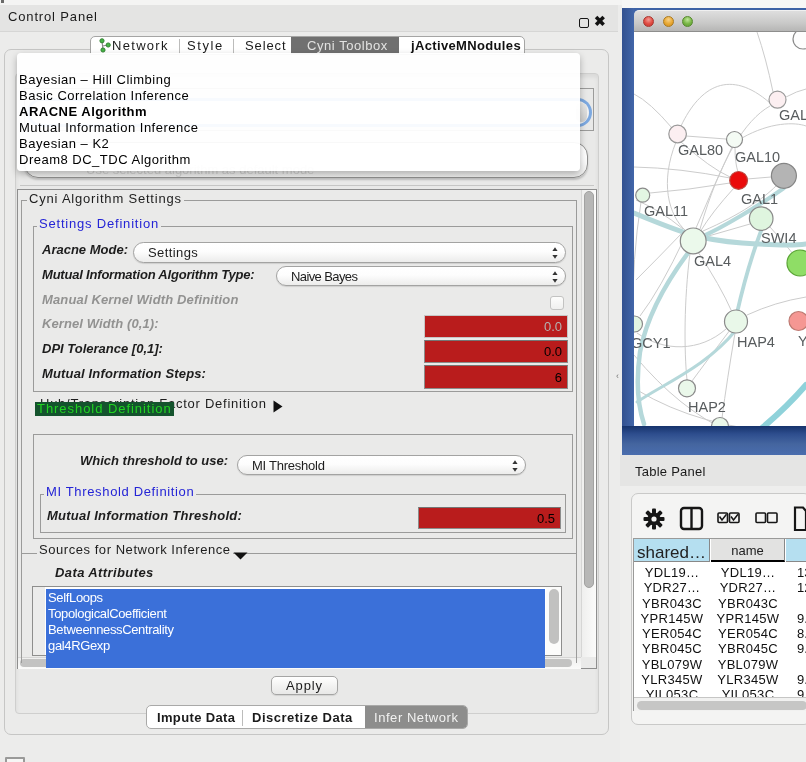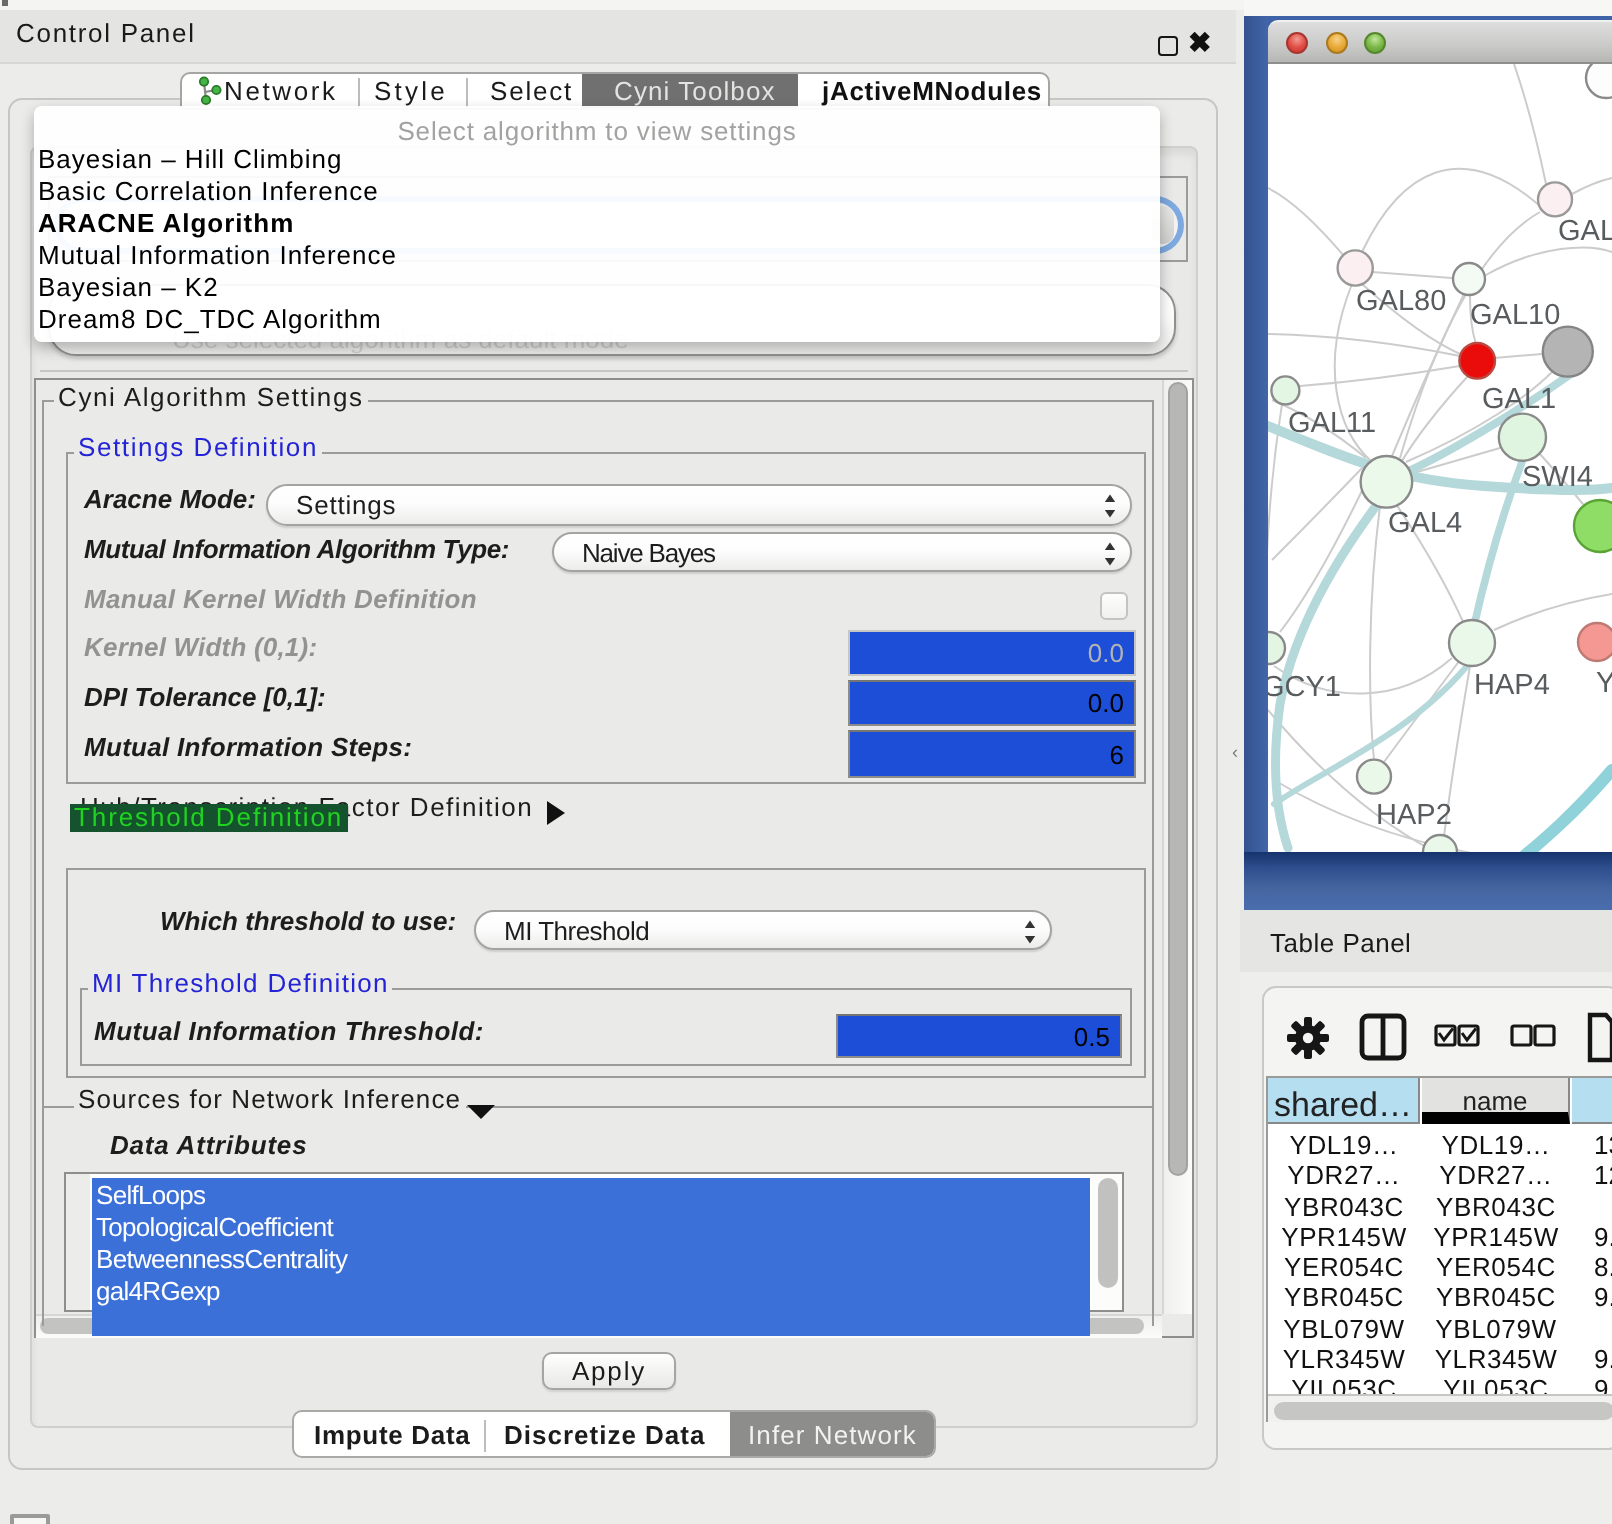--- a/index.html
+++ b/index.html
@@ -7,21 +7,21 @@
 body { font-family:"Liberation Sans", sans-serif; background:#ececeb; position:relative; }
 .abs { position:absolute; }
 .b13 { font-size:13px; font-weight:bold; color:#1d1d1d;font-style:italic; }
 .n13 { font-size:13px; color:#1d1d1d; }
 .combo {
   position:absolute; border:1px solid #a3a3a2; border-radius:11px;
   background:linear-gradient(#ffffff 0%, #fdfdfd 45%, #ececeb 100%);
   box-shadow:0 1px 1px rgba(0,0,0,0.12);
 }
 .combo .ct { position:absolute; left:14px; top:2px; font-size:13px; color:#1d1d1d; }
-.field { position:absolute; background:#1d4ed8;text-align:right; }
+.field { position:absolute; background:#b91c1c;text-align:right; }
 .fieldtext { position:absolute; right:5px; font-size:13px; color:#000; top:3px; }
 .grp { position:absolute; border:1px solid #9b9b9a; }
 .grptitle { position:absolute; top:-7px; font-size:13px; background:#e9e9e8; padding:0 2px; line-height:14px; }
 </style>
 </head>
 <body>
 
 <div class="abs" style="left:0;top:0;width:622px;height:5px;background:#f4f4f3;"></div>
 <div class="abs" style="left:1px;top:0;width:3px;height:3px;background:#6a6a69;"></div>
 <div class="abs" style="left:0;top:5px;width:618px;height:27px;background:#e4e4e3;border-bottom:1px solid #d6d6d5;">
@@ -163,21 +163,20 @@
   <div class="abs" style="left:10px;top:4px;font-size:13px;letter-spacing:0.35px;font-weight:bold;color:#1b1b1b;">Impute Data</div>
   <div class="abs" style="left:105px;top:4px;font-size:13px;letter-spacing:0.5px;font-weight:bold;color:#1b1b1b;">Discretize Data</div>
   <div class="abs" style="left:227px;top:4px;font-size:13px;letter-spacing:0.55px;color:#f2f2f1;">Infer Network</div>
 </div>
 
 <div class="abs" style="left:5px;top:757px;width:20px;height:16px;border:2px solid #9a9a99;background:#f6f6f5;border-radius:1px;"></div>
 
 <div class="abs" style="left:616px;top:371px;font-size:9px;color:#777;">‹</div>
 
 <div class="abs" style="left:17px;top:53px;width:563px;height:118px;background:rgba(255,255,255,0.94);border-radius:4px;box-shadow:0 3px 7px rgba(0,0,0,0.28);">
-  <div style="text-align:center;font-size:13px;letter-spacing:0.42px;color:#a2a2a1;margin-top:5px;">Select algorithm to view settings</div>
   <div style="position:absolute;left:2px;top:19px;font-size:13px;letter-spacing:0.5px;color:#000;line-height:16px;">Bayesian – Hill Climbing<br>Basic Correlation Inference<br><b>ARACNE Algorithm</b><br>Mutual Information Inference<br>Bayesian – K2<br>Dream8 DC_TDC Algorithm</div>
 </div>
 
 <div class="abs" style="left:622px;top:0;width:184px;height:8px;background:#f7f7f6;"></div>
 <div class="abs" style="left:622px;top:8px;width:184px;height:447px;background:#3e63a6;"></div>
 <div class="abs" style="left:622px;top:8px;width:12px;height:447px;background:linear-gradient(90deg,#33518f,#4266a9);"></div>
 
 <div class="abs" style="left:622px;top:426px;width:184px;height:29px;background:linear-gradient(#16336c 0%,#2e4e8e 28%,#44659f 62%,#4a6dae 100%);"></div>
 
 <div class="abs" style="left:634px;top:10px;width:172px;height:22px;background:linear-gradient(#dedede,#c9c9c8 60%,#b6b6b5);border-radius:5px 0 0 0;border-top:1px solid #f0f0f0;border-bottom:1px solid #8e8e8d;">
@@ -303,21 +302,21 @@
     <rect x="124.5" y="7" width="9.5" height="9.5" rx="1"></rect>
   </g>
 
   <path d="M152 1.5 L160 1.5 L163 5 L163 24 L152 24 Z" fill="none" stroke="#161616" stroke-width="2.2"></path>
 </svg>
 
 <div class="abs" style="left:633px;top:538px;width:173px;height:173px;background:#fff;border-left:1px solid #9a9a99;border-top:1px solid #9a9a99;overflow:hidden;">
   <div class="abs" style="left:0;top:0;width:76px;height:23px;background:#b5dff0;border-right:1px solid #888;border-bottom:1px solid #888;">
     <div style="text-align:center;margin-top:4px;font-size:17px;color:#222;">shared…</div>
   </div>
-  <div class="abs" style="left:77px;top:0;width:74px;height:23px;background:#e2e2e1;border-right:1px solid #888;border-bottom:6px solid #000000;">
+  <div class="abs" style="left:77px;top:0;width:74px;height:23px;background:#e2e2e1;border-right:1px solid #888;border-bottom:2px solid #000000;">
     <div style="text-align:center;margin-top:4px;font-size:13px;color:#222;">name</div>
   </div>
   <div class="abs" style="left:152px;top:0;width:21px;height:23px;background:#b5dff0;border-bottom:1px solid #888;"></div>
   <div class="abs" style="left:0;top:26px;width:76px;text-align:center;font-size:13px;letter-spacing:0.3px;color:#111;line-height:15.3px;">YDL19…<br>YDR27…<br>YBR043C<br>YPR145W<br>YER054C<br>YBR045C<br>YBL079W<br>YLR345W<br>YIL053C</div>
   <div class="abs" style="left:77px;top:26px;width:74px;text-align:center;font-size:13px;letter-spacing:0.3px;color:#111;line-height:15.3px;">YDL19…<br>YDR27…<br>YBR043C<br>YPR145W<br>YER054C<br>YBR045C<br>YBL079W<br>YLR345W<br>YIL053C</div>
   <div class="abs" style="left:163px;top:26px;width:30px;font-size:13px;color:#111;line-height:15.3px;">13<br>12<br>&nbsp;<br>9.<br>8.<br>9.<br>&nbsp;<br>9.<br>9.</div>
   <div class="abs" style="left:0;top:158px;width:173px;height:15px;background:#f1f1f0;border-top:1px solid #c6c6c5;"></div>
   <div class="abs" style="left:3px;top:162px;width:170px;height:9px;background:#c6c6c5;border-radius:4.5px;"></div>
 </div>
 

